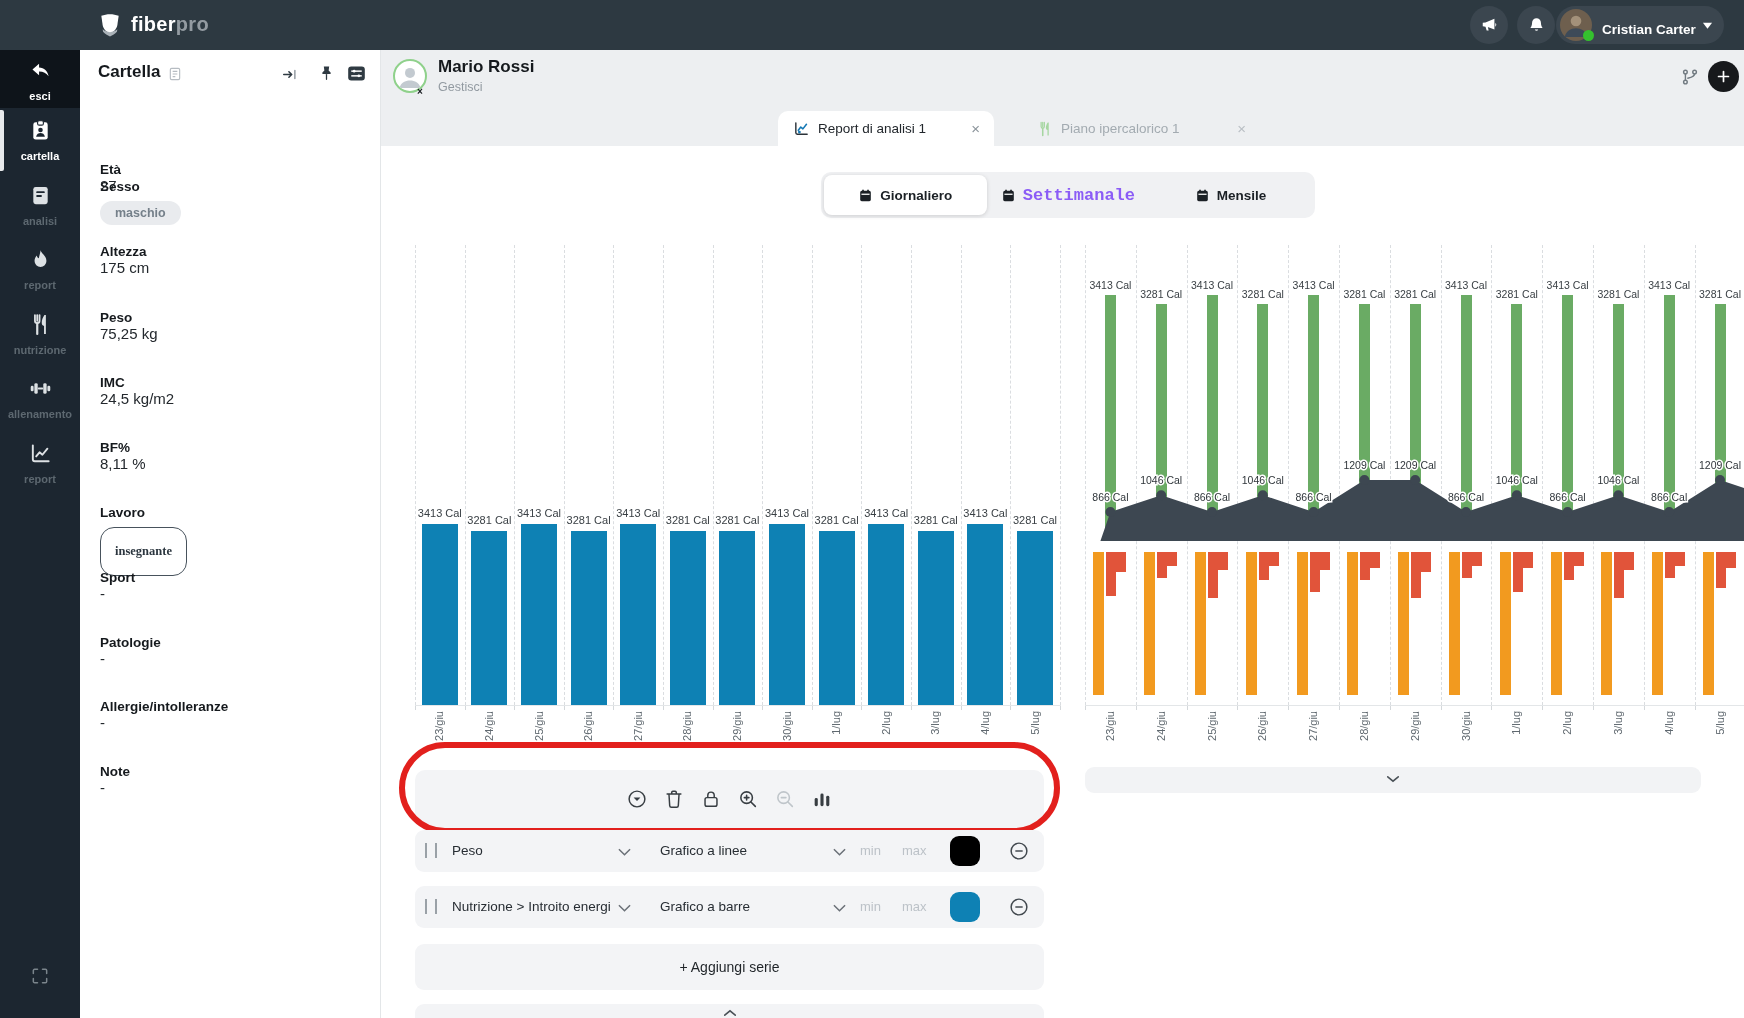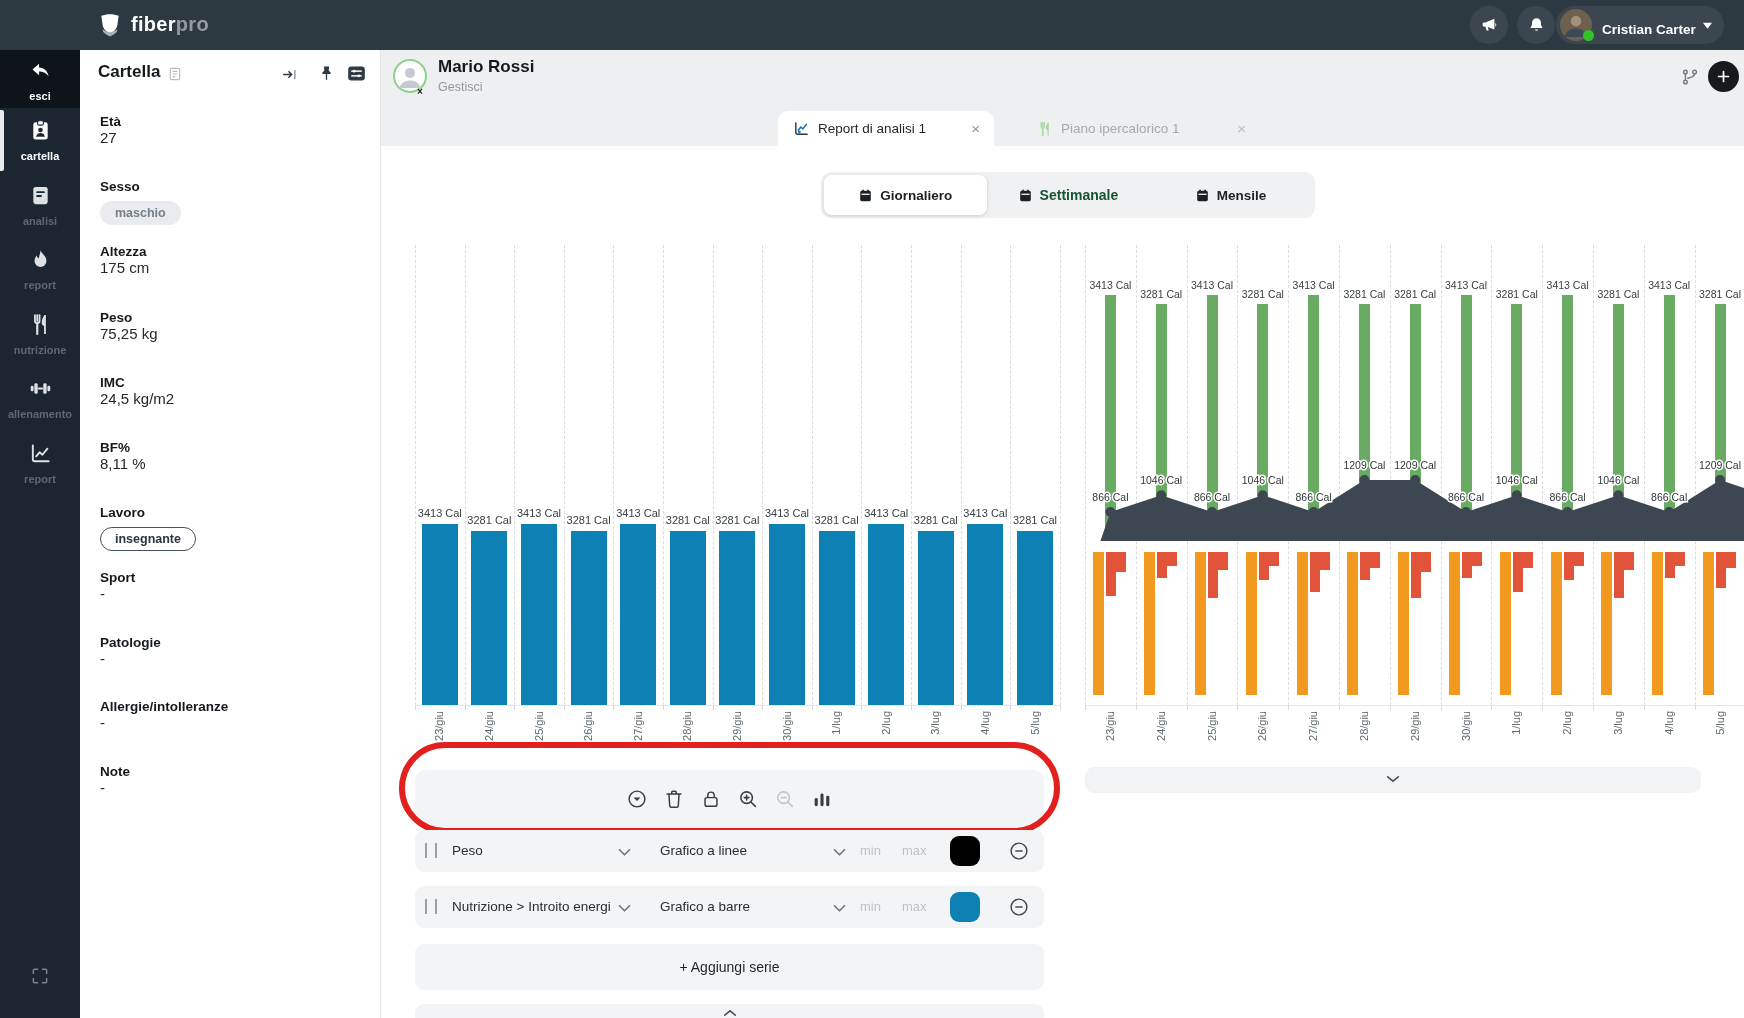--- a/index.html
+++ b/index.html
@@ -13,21 +13,21 @@
   #user-pill{left:1556px;top:6px;width:168px;height:38px;border-radius:19px;background:#3b464f;display:flex;align-items:center;}
   
   #sidebar{left:0;top:50px;width:80px;height:968px;background:#1c2630;}
   .sb-item{position:absolute;left:0;width:80px;text-align:center;cursor:pointer;}
   .sb-label{display:block;font-size:11px;font-weight:bold;margin-top:4px;}
   
   #cartella{left:80px;top:50px;width:301px;height:968px;background:#ffffff;border-right:1px solid #e3e6e8;box-sizing:border-box;}
   .f-label{font-size:13.5px;font-weight:bold;color:#15191d;}
   .f-value{font-size:15px;color:#23282d;}
   .badge-gray{display:inline-block;background:#e9ebee;border-radius:13px;padding:5px 15px;font-size:12.5px;font-weight:bold;color:#75808a;}
-  .badge-outline{display:inline-block;background:#fff;border:1.5px solid #47525c;border-radius:14px;padding:4px 14px;font-size:12.5px;font-weight:bold;color:#2c363f;}
+  .badge-outline{display:inline-block;background:#fff;border:1.5px solid #47525c;border-radius:14px;padding:16px 14px;font-size:12.5px;font-weight:bold;color:#2c363f;font-family:Liberation Serif, serif;}
   
   #main-header{left:381px;top:50px;width:1363px;height:96px;background:#edeff1;}
   #body{left:381px;top:146px;width:1363px;height:872px;background:#ffffff;}
   .tab{position:absolute;top:111px;height:35px;border-radius:10px 10px 0 0;display:flex;align-items:center;cursor:pointer;}
   .toggle-seg{position:absolute;top:3px;height:40px;border-radius:8px;display:flex;align-items:center;justify-content:center;gap:7px;cursor:pointer;}
   .gridline{position:absolute;top:0;width:0;border-left:1px dashed #dadde0;}
   .chart-axis{position:absolute;height:0;border-top:1px solid #e3e6e8;}
   .tick{position:absolute;width:0;border-left:1px solid #d4d8db;height:5px;}
   .bar-label{position:absolute;width:64px;text-align:center;font-size:11px;color:#3a4045;white-space:nowrap;}
   .date-label{position:absolute;font-size:11px;color:#5f686f;white-space:nowrap;height:13px;line-height:13px;transform:rotate(-90deg);transform-origin:100% 0;}
@@ -149,21 +149,21 @@
     <span class="ic abs" style="left:266px;top:13px;width:21px;height:21px;">
       <svg viewBox="0 0 24 24">
           <rect x="2.5" y="4" width="19" height="16" rx="3.5" fill="#2f3a42"></rect>
           <line x1="6" y1="9.3" x2="18" y2="9.3" stroke="#fff" stroke-width="1.7"></line>
           <circle cx="9.3" cy="9.3" r="1.55" fill="#fff"></circle>
           <line x1="6" y1="14.7" x2="18" y2="14.7" stroke="#fff" stroke-width="1.7"></line>
           <circle cx="14.7" cy="14.7" r="1.55" fill="#fff"></circle>
         </svg>
     </span>
     <div id="fields" class="abs" style="left:20px;top:0;width:260px;">
-        <div class="abs" style="left: 0px; top: 64px; width: 260px;"><span class="f-label" style="display:block;">Età</span><span class="f-value" style="margin-top:6px;">27</span></div>
+        <div class="abs" style="left: 0px; top: 64px; width: 260px;"><span class="f-label" style="display:block;margin-top:48px;">Età</span><span class="f-value" style="margin-top:6px;">27</span></div>
         <div class="abs" style="left: 0px; top: 129px; width: 260px;"><span class="f-label" style="display:block;">Sesso</span><span class="badge-gray" style="margin-top:7px;">maschio</span></div>
         <div class="abs" style="left: 0px; top: 194px; width: 260px;"><span class="f-label" style="display:block;">Altezza</span><span class="f-value" style="margin-top:6px;">175 cm</span></div>
         <div class="abs" style="left: 0px; top: 260px; width: 260px;"><span class="f-label" style="display:block;">Peso</span><span class="f-value" style="margin-top:6px;">75,25 kg</span></div>
         <div class="abs" style="left: 0px; top: 325px; width: 260px;"><span class="f-label" style="display:block;">IMC</span><span class="f-value" style="margin-top:6px;">24,5 kg/m2</span></div>
         <div class="abs" style="left: 0px; top: 390px; width: 260px;"><span class="f-label" style="display:block;">BF%</span><span class="f-value" style="margin-top:6px;">8,11 %</span></div>
         <div class="abs" style="left: 0px; top: 455px; width: 260px;"><span class="f-label" style="display:block;">Lavoro</span><span class="badge-outline" style="margin-top:7px;">insegnante</span></div>
         <div class="abs" style="left: 0px; top: 520px; width: 260px;"><span class="f-label" style="display:block;">Sport</span><span class="f-value" style="margin-top:6px;">-</span></div>
         <div class="abs" style="left: 0px; top: 585px; width: 260px;"><span class="f-label" style="display:block;">Patologie</span><span class="f-value" style="margin-top:6px;">-</span></div>
         <div class="abs" style="left: 0px; top: 649px; width: 260px;"><span class="f-label" style="display:block;">Allergie/intolleranze</span><span class="f-value" style="margin-top:6px;">-</span></div>
         <div class="abs" style="left: 0px; top: 714px; width: 260px;"><span class="f-label" style="display:block;">Note</span><span class="f-value" style="margin-top:6px;">-</span></div>
@@ -235,21 +235,21 @@
       </div>
       <div class="toggle-seg" style="left: 165.6px; width: 162.6px;">
         <span class="ic" style="width:15px;height:15px;">
           <svg viewBox="0 0 24 24" fill="#1b2025">
             <rect x="3.5" y="4.5" width="17" height="16.5" rx="2.5"></rect>
             <rect x="6.8" y="2.4" width="2.4" height="4.6" rx="1.2"></rect>
             <rect x="14.8" y="2.4" width="2.4" height="4.6" rx="1.2"></rect>
             <rect x="5.5" y="9" width="13" height="2" fill="#ffffff"></rect>
           </svg>
         </span>
-        <span style="font-size:14px;font-weight:600;color:#14532d;">Settimanale</span>
+        <span style="font-size:17px;font-weight:600;color:#8b5cf6;font-family:Liberation Mono, monospace;">Settimanale</span>
       </div>
       <div class="toggle-seg" style="left: 328.2px; width: 162.6px;">
         <span class="ic" style="width:15px;height:15px;">
           <svg viewBox="0 0 24 24" fill="#1b2025">
             <rect x="3.5" y="4.5" width="17" height="16.5" rx="2.5"></rect>
             <rect x="6.8" y="2.4" width="2.4" height="4.6" rx="1.2"></rect>
             <rect x="14.8" y="2.4" width="2.4" height="4.6" rx="1.2"></rect>
             <rect x="5.5" y="9" width="13" height="2" fill="#ffffff"></rect>
           </svg>
         </span>

